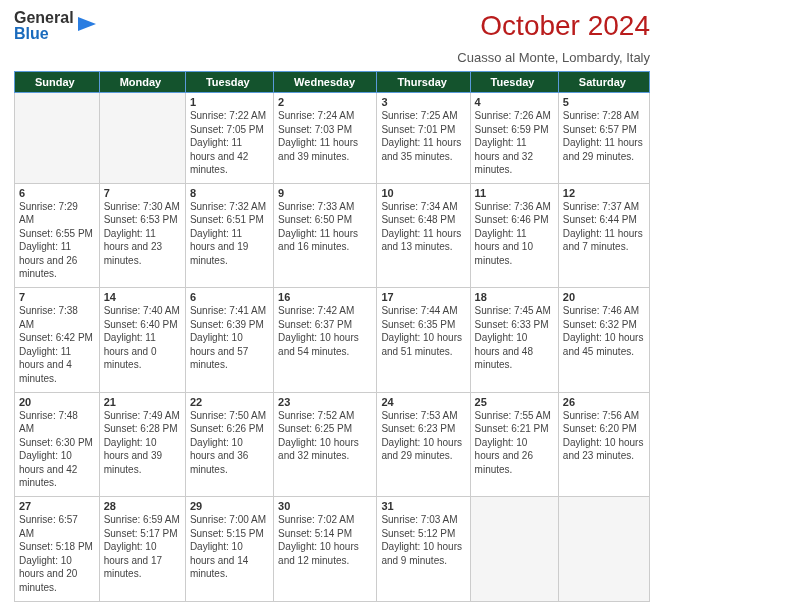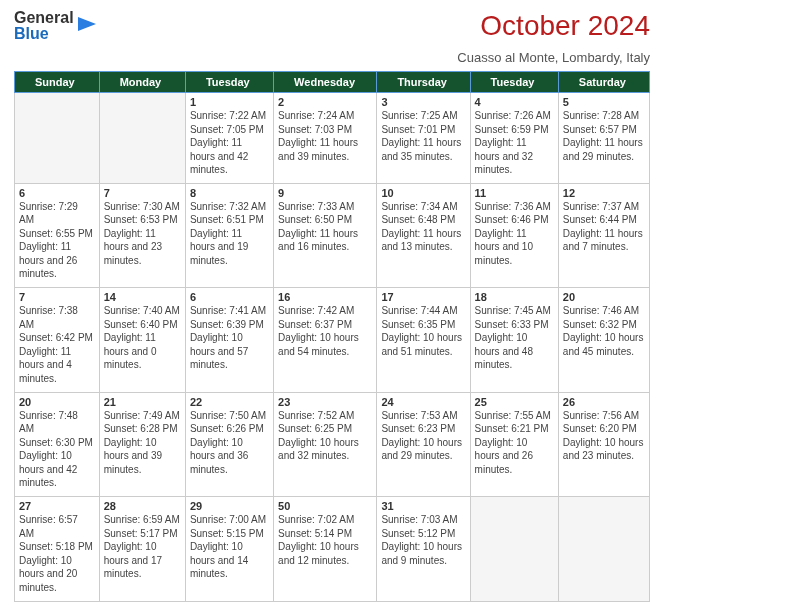--- a/index.html
+++ b/index.html
@@ -252,21 +252,21 @@
           </td>
           <td>
             <span class="day-num">28</span>
             <div class="day-info">Sunrise: 6:59 AM<br>Sunset: 5:17 PM<br>Daylight: 10 hours and 17 minutes.</div>
           </td>
           <td>
             <span class="day-num">29</span>
             <div class="day-info">Sunrise: 7:00 AM<br>Sunset: 5:15 PM<br>Daylight: 10 hours and 14 minutes.</div>
           </td>
           <td>
-            <span class="day-num">50</span>
+            <span class="day-num">30</span>
             <div class="day-info">Sunrise: 7:02 AM<br>Sunset: 5:14 PM<br>Daylight: 10 hours and 12 minutes.</div>
           </td>
           <td>
             <span class="day-num">31</span>
             <div class="day-info">Sunrise: 7:03 AM<br>Sunset: 5:12 PM<br>Daylight: 10 hours and 9 minutes.</div>
           </td>
           <td class="empty"></td>
           <td class="empty"></td>
         </tr>
       </tbody>

